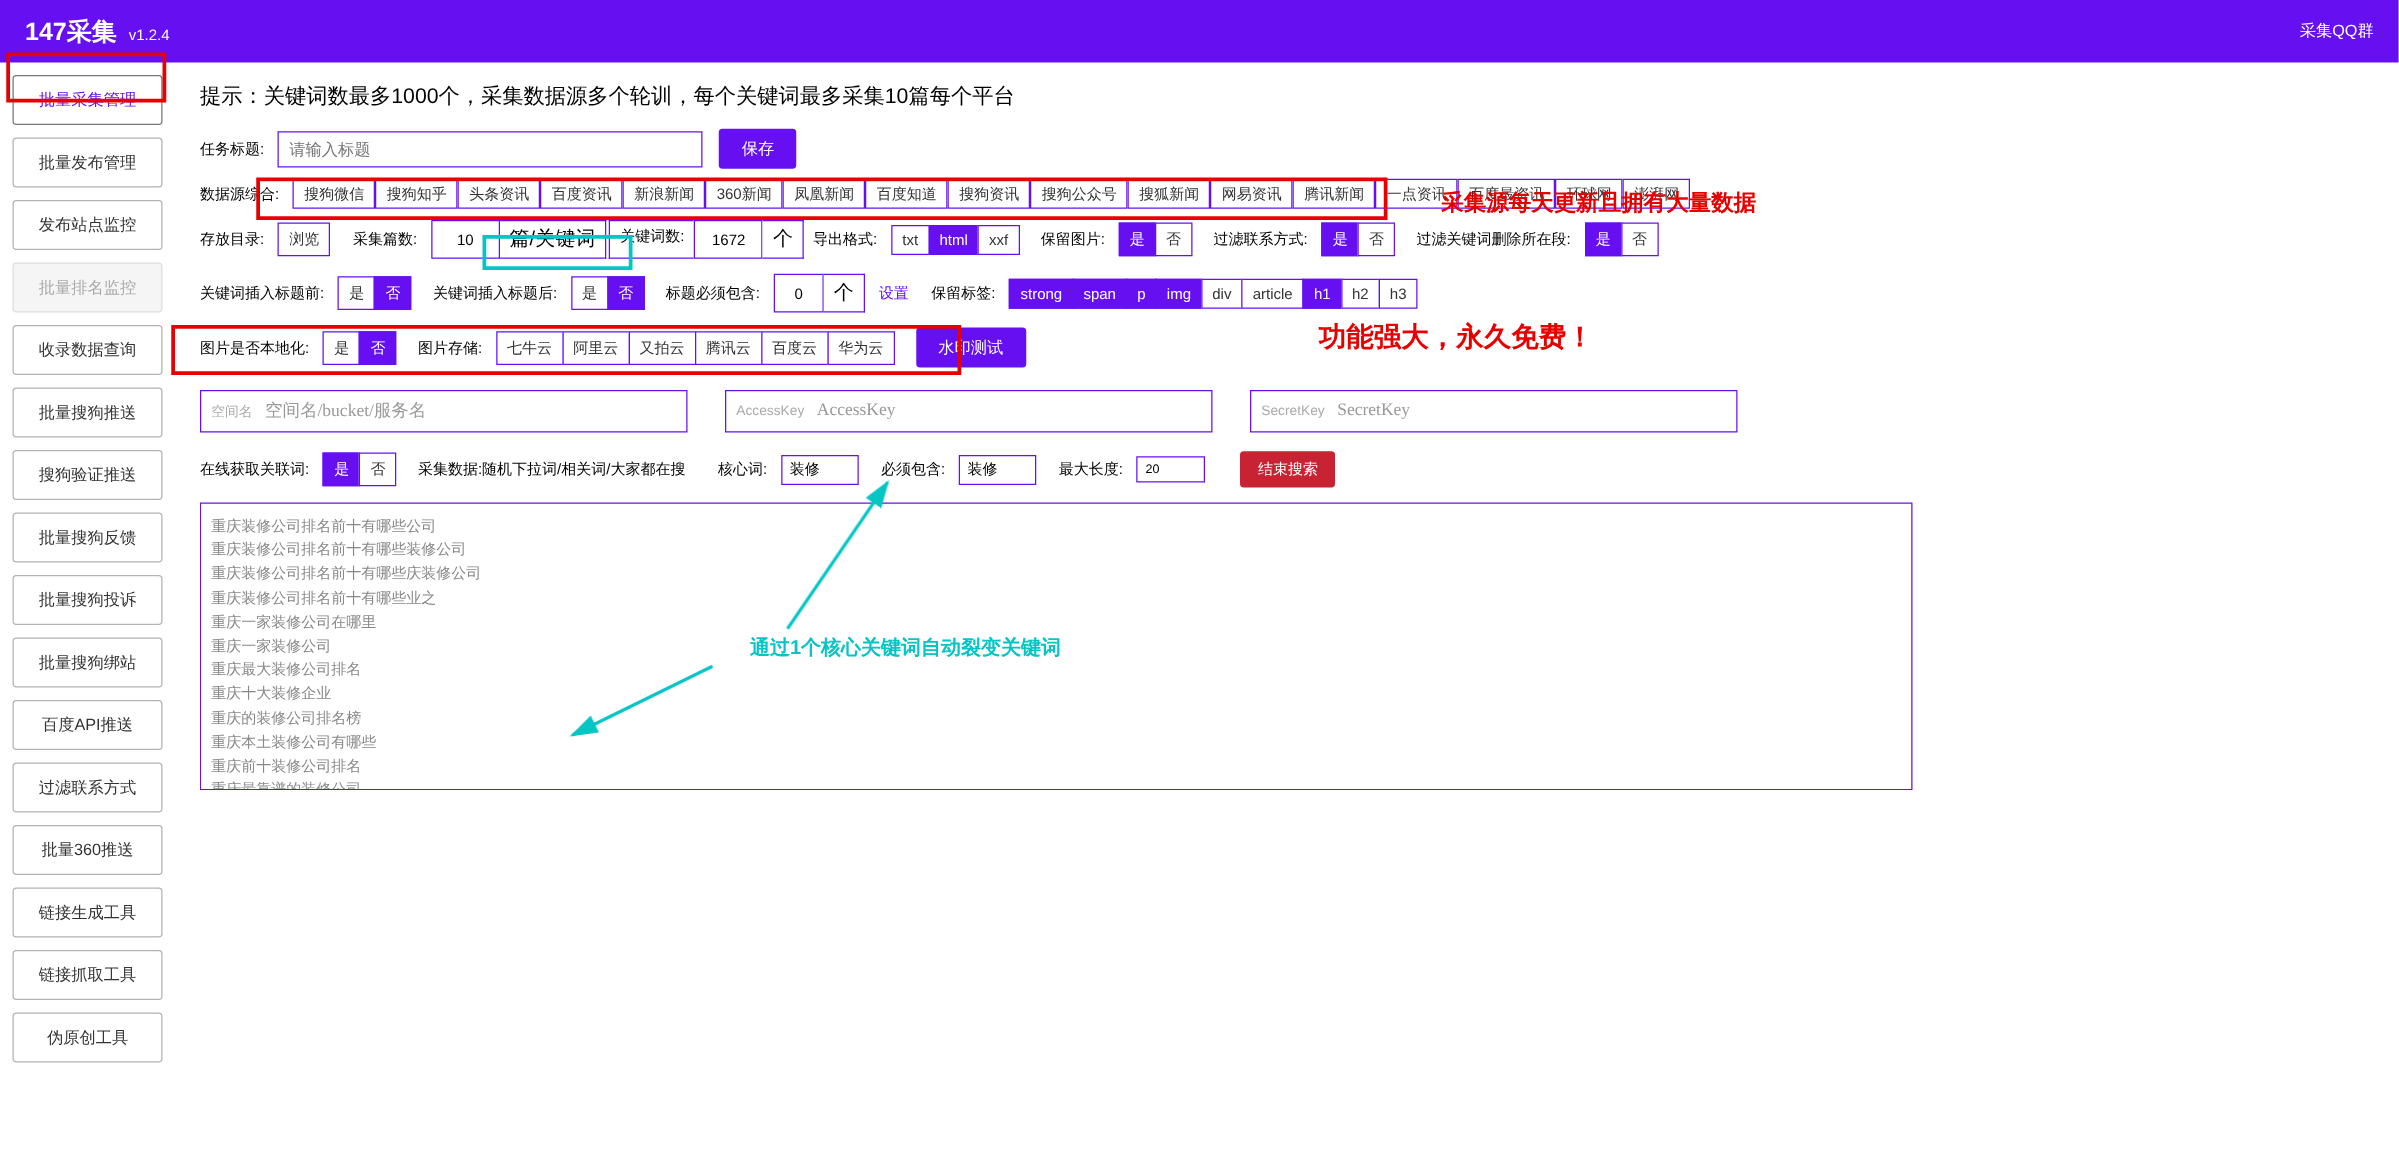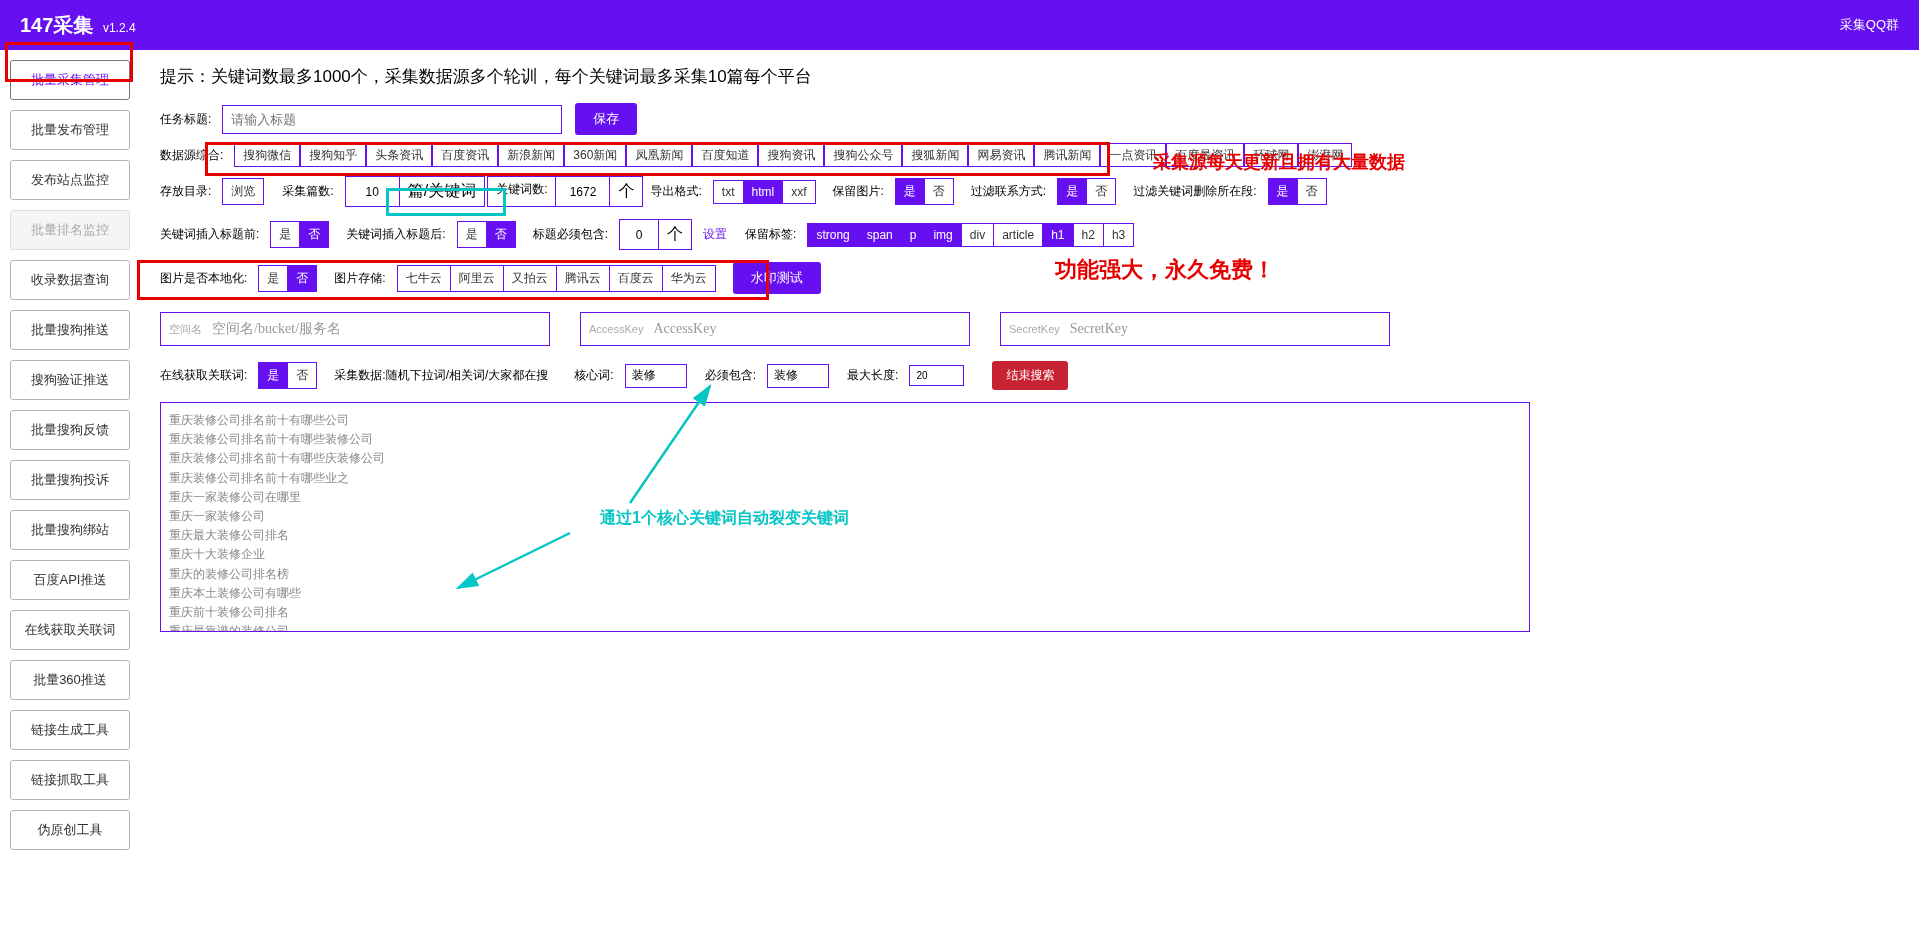--- a/index.html
+++ b/index.html
@@ -64,21 +64,21 @@
       <div class="nav-btn">批量发布管理</div>
       <div class="nav-btn">发布站点监控</div>
       <div class="nav-btn disabled">批量排名监控</div>
       <div class="nav-btn">收录数据查询</div>
       <div class="nav-btn">批量搜狗推送</div>
       <div class="nav-btn">搜狗验证推送</div>
       <div class="nav-btn">批量搜狗反馈</div>
       <div class="nav-btn">批量搜狗投诉</div>
       <div class="nav-btn">批量搜狗绑站</div>
       <div class="nav-btn">百度API推送</div>
-      <div class="nav-btn">在线获取关联词</div>
+      <div class="nav-btn">过滤联系方式</div>
       <div class="nav-btn">批量360推送</div>
       <div class="nav-btn">链接生成工具</div>
       <div class="nav-btn">链接抓取工具</div>
       <div class="nav-btn">伪原创工具</div>
     </div>
 
   <div class="main main-wrap">
 
     <div class="anno-red-box1" style="left:-135px; top:-8px; width:128px; height:40px;"></div>
 

